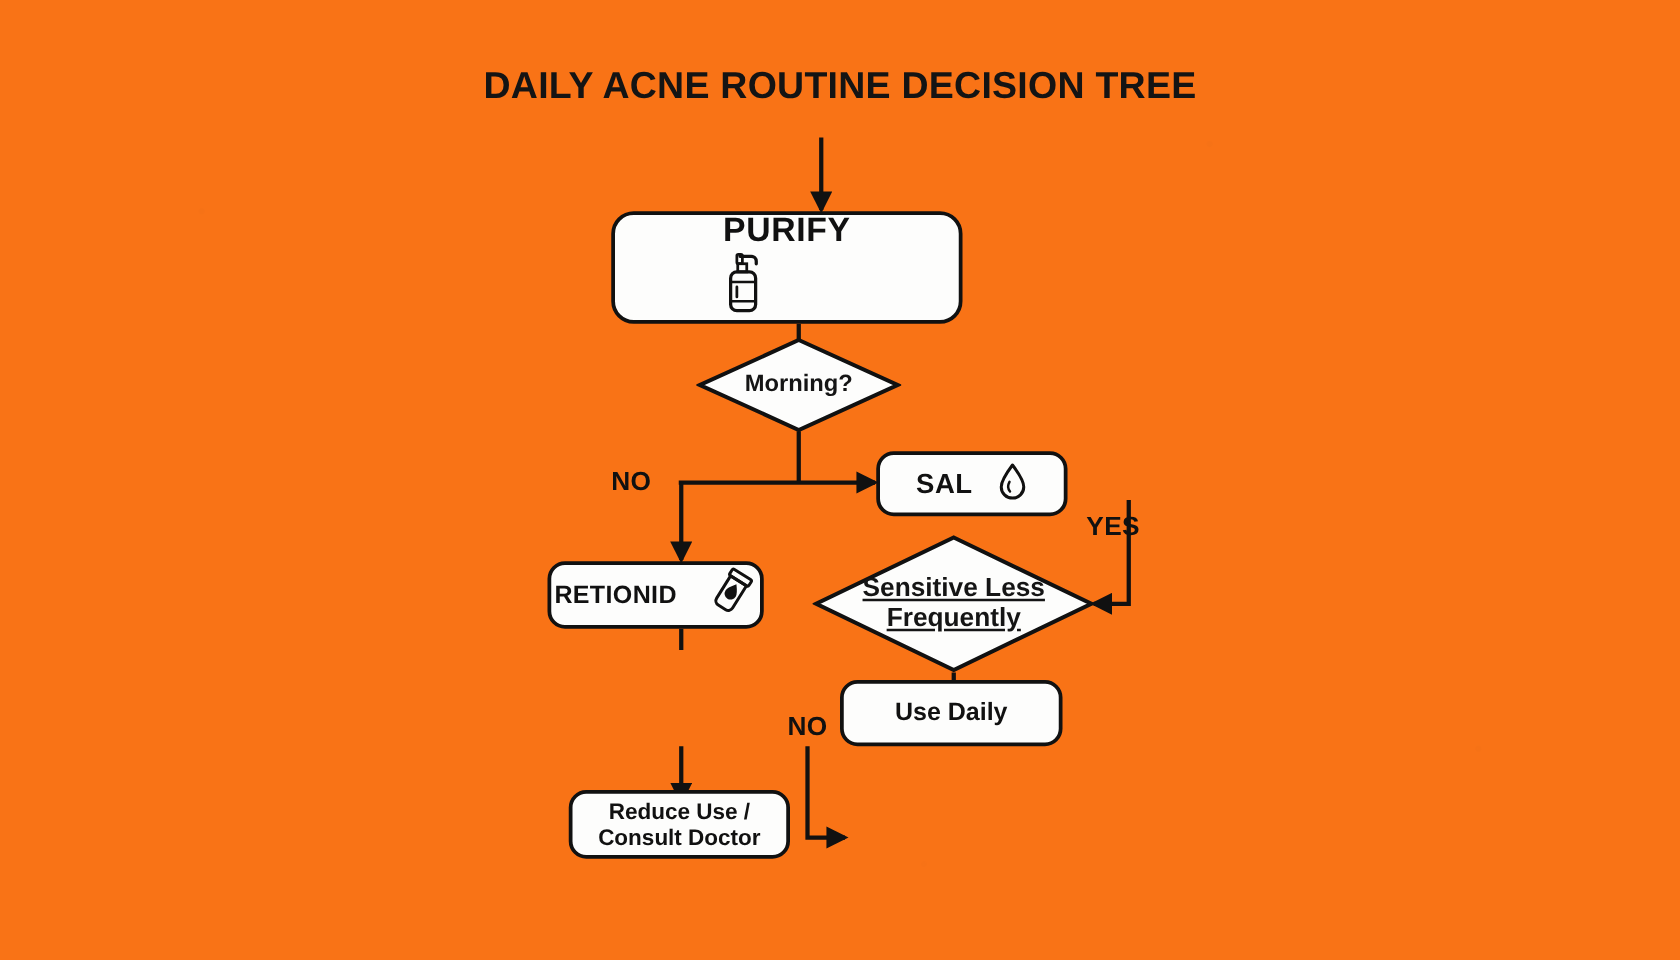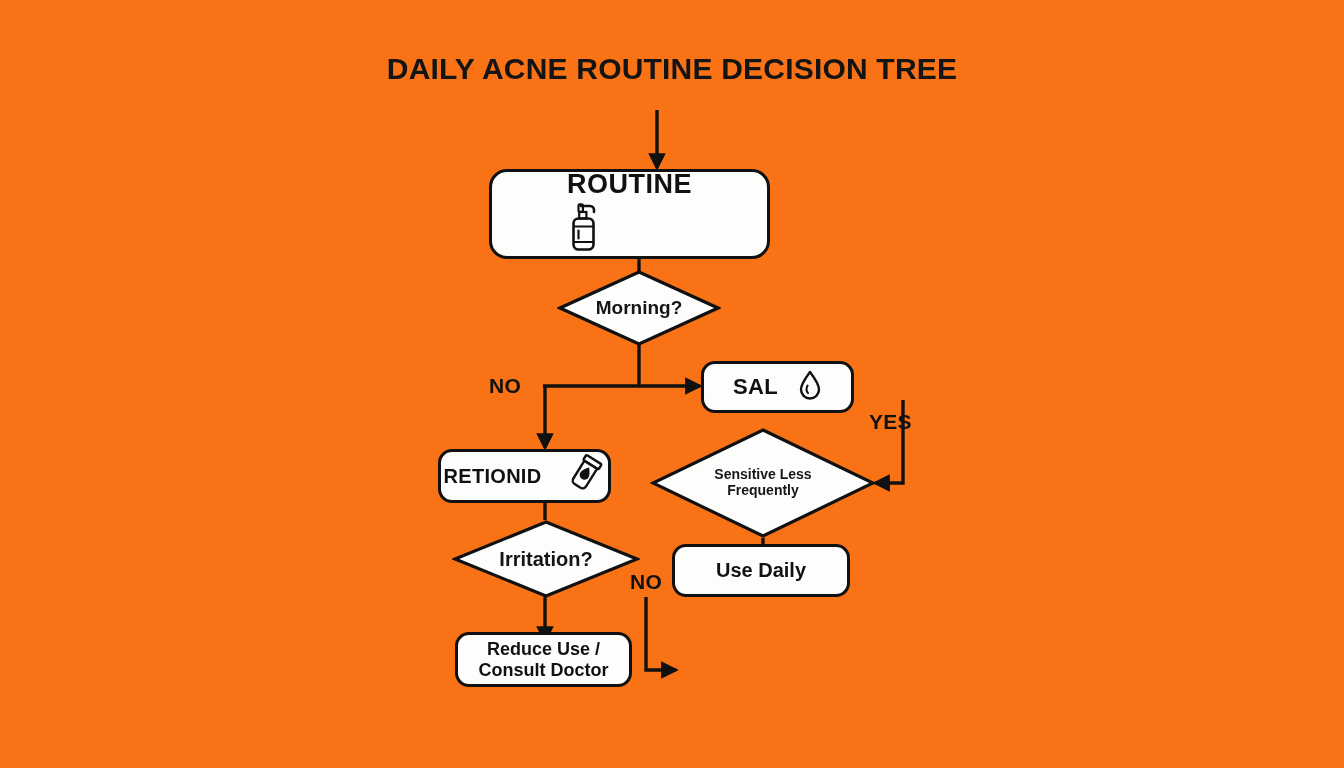--- a/index.html
+++ b/index.html
@@ -143,21 +143,21 @@
 
     <line x1="545" y1="503" x2="545" y2="520" stroke="#111" stroke-width="3.4"></line>
 
     <line x1="545" y1="597" x2="545" y2="641" stroke="#111" stroke-width="3.4" marker-end="url(#arrow)"></line>
 
     <polyline points="646,597 646,670 676,670" fill="none" stroke="#111" stroke-width="3.4" marker-end="url(#arrow)"></polyline>
   </svg>
 
   <div class="node box outer" style="left:489px; top:169px; width:281px; height:90px;">
     <div class="inner-wrap">
-      <span class="node-label" style="font-size:27px; letter-spacing:0.5px;">ROUTINE</span>
+      <span class="node-label" style="font-size:27px; letter-spacing:0.5px;">PURIFY</span>
       <span class="icon">
         <svg width="34" height="54" viewBox="0 0 34 54" xmlns="http://www.w3.org/2000/svg">
           <path d="M14 5 h9 a4 4 0 0 1 4 4 v2" fill="none" stroke="#111" stroke-width="2.6" stroke-linecap="round"></path>
           <rect x="11.5" y="3.4" width="4.4" height="7.5" rx="1.2" fill="none" stroke="#111" stroke-width="2.2"></rect>
           <rect x="12.2" y="11" width="7.2" height="6.5" fill="none" stroke="#111" stroke-width="2.2"></rect>
           <rect x="6.5" y="17.5" width="20" height="31" rx="5" fill="none" stroke="#111" stroke-width="2.6"></rect>
           <line x1="6.5" y1="25.5" x2="26.5" y2="25.5" stroke="#111" stroke-width="2"></line>
           <line x1="6.5" y1="41" x2="26.5" y2="41" stroke="#111" stroke-width="2"></line>
           <line x1="11.5" y1="29.5" x2="11.5" y2="37.5" stroke="#111" stroke-width="2.2" stroke-linecap="round"></line>
         </svg>
@@ -192,30 +192,24 @@
           <path d="M20 15.5 C20 15.5 16 20.5 16 23 A4 4 0 0 0 24 23 C24 20.5 20 15.5 20 15.5 Z" fill="#111" stroke="#111" stroke-width="1.6"></path>
         </g>
       </svg>
     </span>
   </div>
 
   <div class="diamond" style="left:650px; top:427px; width:226px; height:112px;">
     <svg class="dshape" viewBox="0 0 226 112" xmlns="http://www.w3.org/2000/svg">
       <polygon points="113,3 223,56 113,109 3,56" fill="#fdfdfc" stroke="#111" stroke-width="3.2"></polygon>
     </svg>
-    <div class="dlabel" style="font-size:14px;">Sensitive Less
+    <div class="dlabel" style="font-size:21px;text-decoration:underline;">Sensitive Less
 Frequently</div>
   </div>
 
-  <div class="diamond" style="left:452px; top:519px; width:188px; height:80px;">
-    <svg class="dshape" viewBox="0 0 188 80" xmlns="http://www.w3.org/2000/svg">
-      <polygon points="94,3 185,40 94,77 3,40" fill="#fdfdfc" stroke="#111" stroke-width="3.2"></polygon>
-    </svg>
-    <div class="dlabel" style="font-size:20px;">Irritation?</div>
-  </div>
 
   <div class="node box" style="left:672px; top:544px; width:178px; height:53px;">
     <span class="node-label" style="font-size:20px;">Use Daily</span>
   </div>
 
 
   <div class="node box" style="left:455px; top:632px; width:177px; height:55px;">
     <span class="node-label" style="font-size:18px;">Reduce Use /
 Consult Doctor</span>
   </div>

